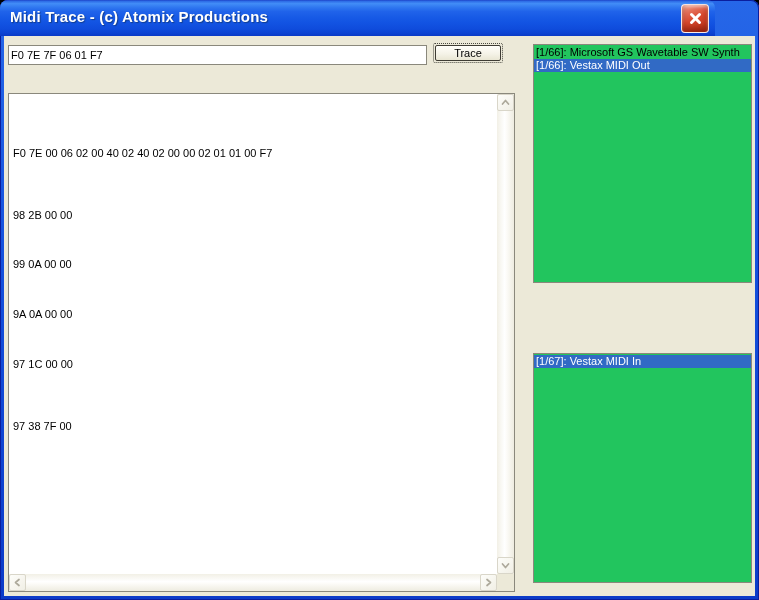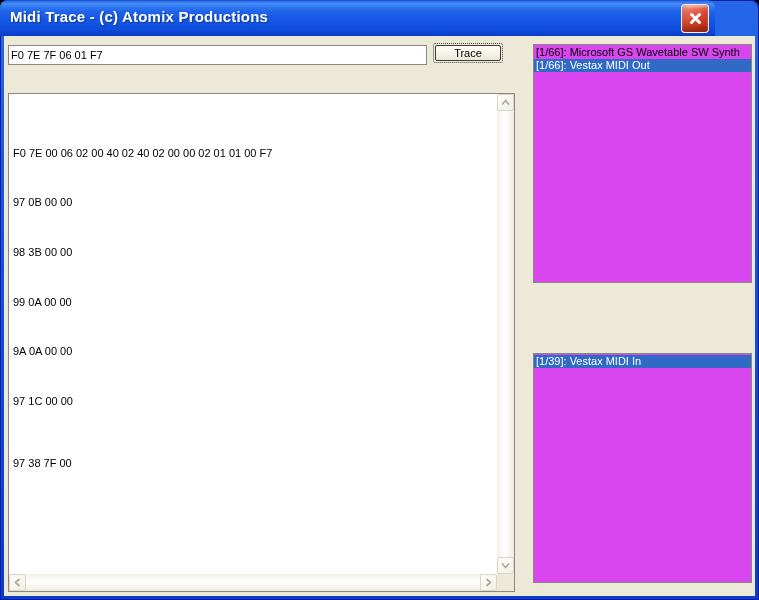--- a/index.html
+++ b/index.html
@@ -86,21 +86,21 @@
     background:linear-gradient(135deg,#fdfdfa,#f1efe5);
     border:1px solid #d9d6c9; border-radius:2px;
     display:flex; align-items:center; justify-content:center;
   }
   .vscroll .up { top:0; }   .vscroll .down { bottom:0; }
   .hscroll .left { left:0; } .hscroll .right { right:0; }
   .chev { stroke:#ada99b; stroke-width:1.7; fill:none; stroke-linecap:round; stroke-linejoin:round; }
   .listbox {
     position:absolute; left:529px; width:219px;
     border:1px solid var(--control-border,#8a887c);
-    background:#d946ef; box-sizing:border-box; overflow:hidden;
+    background:#22c55e; box-sizing:border-box; overflow:hidden;
     font:11px/13px "Liberation Sans",sans-serif; padding-top:1px;
   }
   .out-list { top:8px; height:239px; }
   .in-list  { top:317px; height:230px; }
   .list-item { height:13px; padding:0 2px; white-space:nowrap; color:#000; }
   .list-item.selected { background:var(--selection,#316AC5); color:#fff; }
 </style>
 </head>
 <body>
 
@@ -123,23 +123,22 @@
     <div class="send-focus">
       <button class="send-button">Trace</button>
     </div>
 
     <div class="trace-box">
       <div class="trace-lines">
         
       
           <div class="trace-line">F0 7E 00 06 02 00 40 02 40 02 00 00 02 01 01 00 F7</div>
         
-          <div class="trace-line">97 0B 00 00</div>
-        
-          <div class="trace-line">98 3B 00 00</div>
+        
+          <div class="trace-line">98 2B 00 00</div>
         
           <div class="trace-line">99 0A 00 00</div>
         
           <div class="trace-line">9A 0A 00 00</div>
         
           <div class="trace-line">97 1C 00 00</div>
         
         
           <div class="trace-line">97 38 7F 00</div>
         
@@ -216,17 +215,17 @@
 
     <div class="listbox out-list">
 
         <div class="list-item">[1/66]: Microsoft GS Wavetable SW Synth</div>
 
         <div class="list-item selected">[1/66]: Vestax MIDI Out</div>
       </div>
 
     <div class="listbox in-list">
 
-        <div class="list-item selected">[1/39]: Vestax MIDI In</div>
+        <div class="list-item selected">[1/67]: Vestax MIDI In</div>
       </div>
 
   </div>
 </div>
 
 </body></html>

